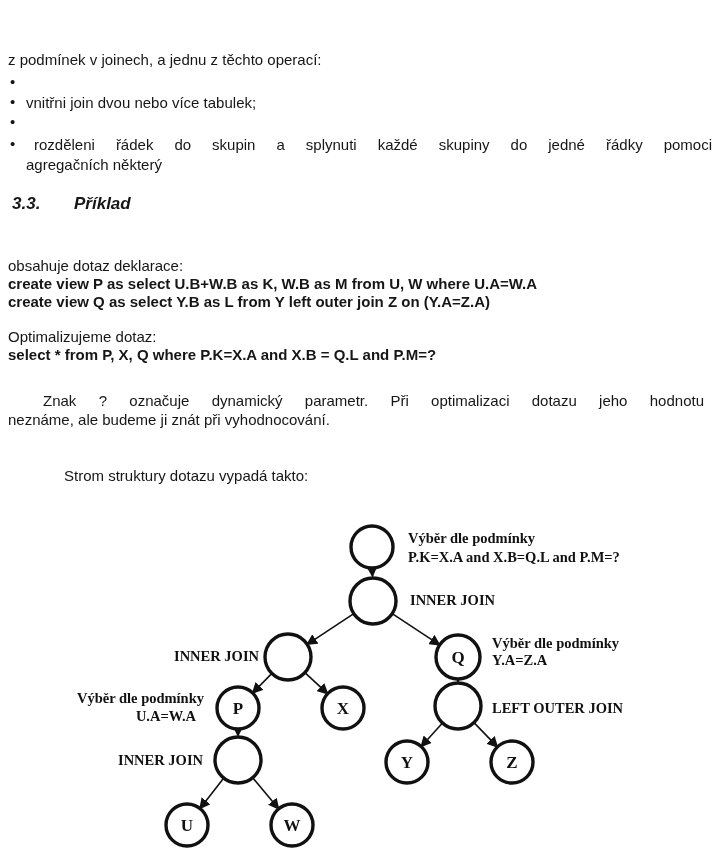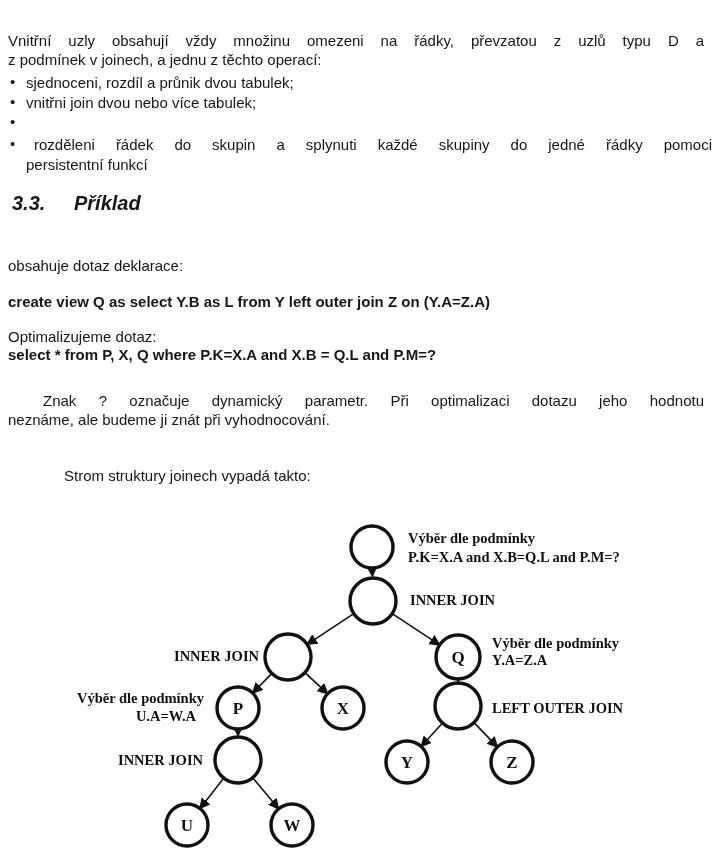--- a/index.html
+++ b/index.html
@@ -3,62 +3,61 @@
 <meta charset="utf-8">
 <style>
   html,body{margin:0;padding:0;background:#e8e8e8;}
   .page{
     position:relative;width:721px;height:859px;background:#ffffff;
     font-family:"Liberation Sans",sans-serif;color:#161616;overflow:hidden;
   }
   .ln{position:absolute;font-size:15px;line-height:19px;white-space:nowrap;}
   .j{white-space:normal;text-align:justify;text-align-last:justify;}
   .b{font-weight:bold;}
-  .hd{font-weight:bold;font-style:italic;font-size:20px;}
+  .hd{font-weight:bold;font-style:italic;font-size:17px;}
   .dot{font-size:15px;}
   .tree{position:absolute;left:0;top:514px;}
   .tree circle{fill:#ffffff;stroke:#111111;stroke-width:3.4;}
   .tree line{stroke:#111111;stroke-width:1.6;}
   .tree text{font-family:"Liberation Serif",serif;font-weight:bold;fill:#111111;}
   .nlbl{font-size:14.5px;}
   .nletter{font-size:17px;}
 </style>
 </head>
 <body>
 
 <div class="page">
 
-  <div class="ln j" style="top:31px;left:8px;width:696px">Vnitřní uzly obsahují vždy množinu omezeni na řádky, převzatou z uzlů typu D a</div>
   <div class="ln" style="top:50px;left:8px">z podmínek v joinech, a jednu z těchto operací:</div>
 
   <div class="ln dot" style="top:72px;left:10px">•</div>
-  <div class="ln" style="top:73px;left:26px">sjednoceni, rozdíl a průnik dvou tabulek;</div>
 
   <div class="ln dot" style="top:92px;left:10px">•</div>
   <div class="ln" style="top:93px;left:26px">vnitřni join dvou nebo více tabulek;</div>
 
   <div class="ln dot" style="top:112px;left:10px">•</div>
 
   <div class="ln dot" style="top:134px;left:10px">•</div>
   <div class="ln j" style="top:135px;left:34px;width:678px">rozděleni řádek do skupin a splynuti každé skupiny do jedné řádky pomoci</div>
-  <div class="ln" style="top:155px;left:26px">persistentní funkcí</div>
+  <div class="ln" style="top:155px;left:26px">agregačních některý</div>
 
   <div class="ln hd" style="top:194px;left:12px">3.3.</div>
   <div class="ln hd" style="top:194px;left:74px">Příklad</div>
 
   <div class="ln" style="top:256px;left:8px">obsahuje dotaz deklarace:</div>
+  <div class="ln b" style="top:274px;left:8px">create view P as select U.B+W.B as K, W.B as M from U, W where U.A=W.A</div>
   <div class="ln b" style="top:292px;left:8px">create view Q as select Y.B as L from Y left outer join Z on (Y.A=Z.A)</div>
 
   <div class="ln" style="top:327px;left:8px">Optimalizujeme dotaz:</div>
   <div class="ln b" style="top:345px;left:8px">select * from P, X, Q where P.K=X.A and X.B = Q.L and P.M=?</div>
 
   <div class="ln" style="top:410px;left:8px">neznáme, ale budeme ji znát při vyhodnocování.</div>
   <div class="ln j" style="top:391px;left:43px;width:661px">Znak ? označuje dynamický parametr. Při optimalizaci dotazu jeho hodnotu</div>
 
-  <div class="ln" style="top:466px;left:64px">Strom struktury joinech vypadá takto:</div>
+  <div class="ln" style="top:466px;left:64px">Strom struktury dotazu vypadá takto:</div>
 
   <svg class="tree" width="721" height="345" viewBox="0 0 721 345">
     <defs>
       <marker id="ah" viewBox="0 0 8 8" refX="7" refY="4" markerWidth="7" markerHeight="7" orient="auto">
         <path d="M0,0 L8,4 L0,8 z" fill="#111111"></path>
       </marker>
     </defs>
 
     <line x1="372" y1="54" x2="372.5" y2="62" marker-end="url(#ah)"></line>
     <line x1="353.8" y1="99.7" x2="307.2" y2="130.3" marker-end="url(#ah)"></line>

